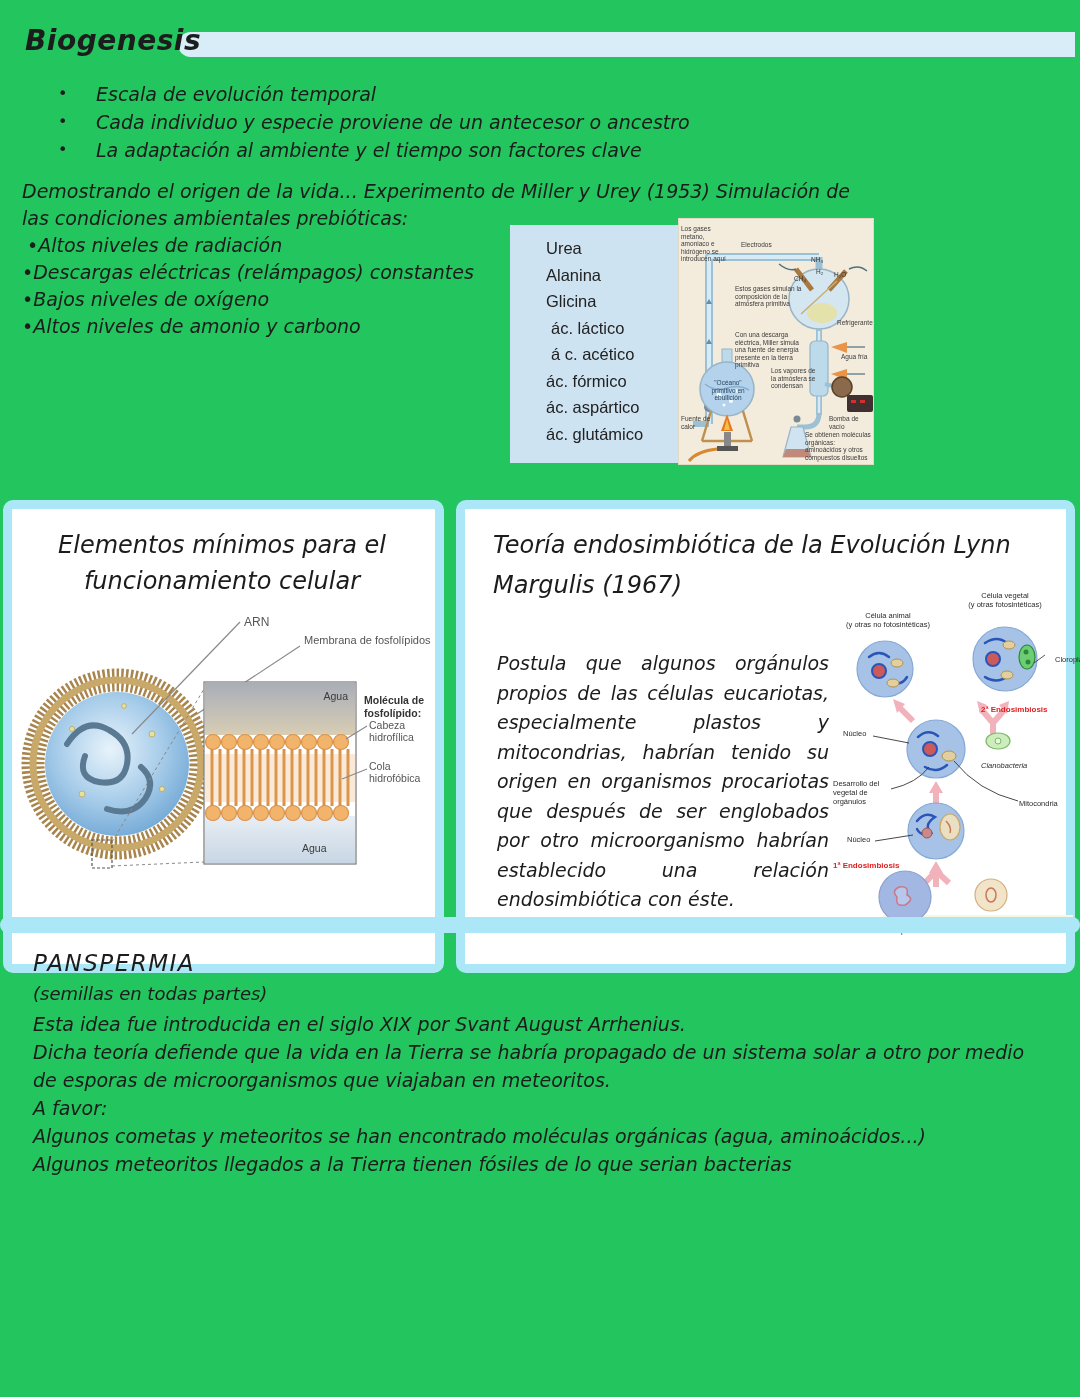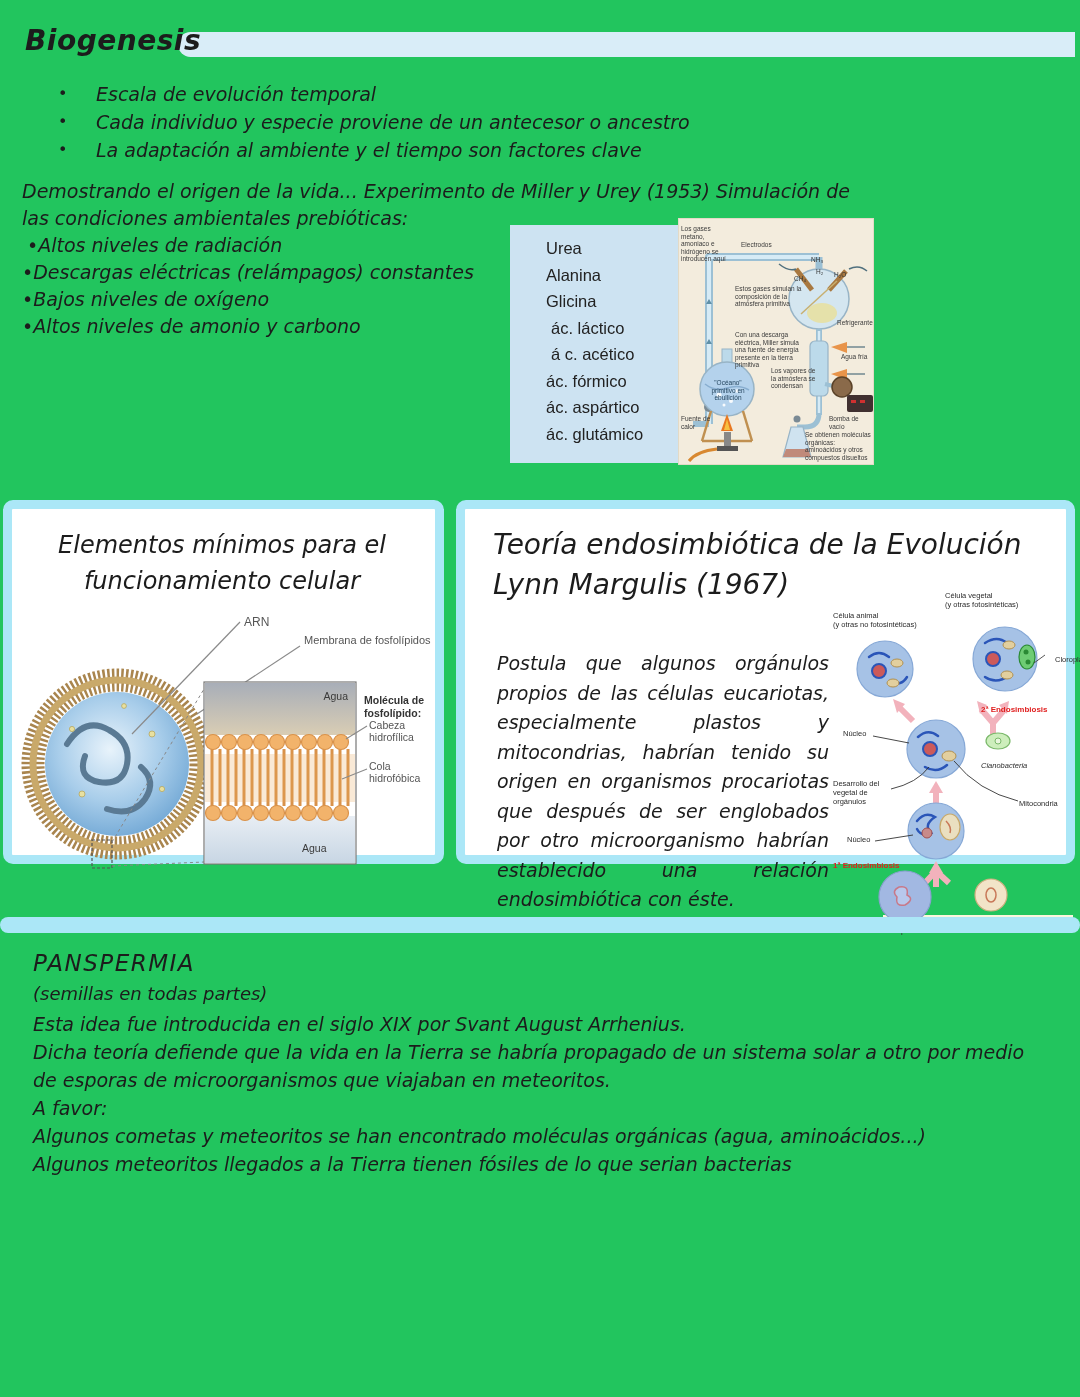--- a/index.html
+++ b/index.html
@@ -32,39 +32,39 @@
 
   
   .miller { position:absolute; left:678px; top:218px; width:196px; height:247px;
     background:#f3ecdd; border:1px solid #e3dac6; }
   .miller svg { position:absolute; left:0; top:0; }
   .mlabel { position:absolute; font-family:"Liberation Sans", sans-serif; font-size:6.5px;
     line-height:7.5px; color:#3a3a3a; }
   .mgas { position:absolute; font-family:"Liberation Sans", sans-serif; font-size:6.5px; color:#333; }
 
   
-  .card { position:absolute; top:500px; height:364px; background:#ffffff;
+  .card { position:absolute; top:500px; height:473px; background:#ffffff;
     border:9px solid #abe7f7; border-radius:10px; }
   .card-left  { left:3px;  width:441px; }
   .card-right { left:456px; width:619px; }
   .card-left-title { position:absolute; left:30px; top:18px; width:360px; text-align:center;
     font-size:24px; line-height:36px; font-weight:500; }
   .card-right-title { position:absolute; left:28px; top:16px; width:545px;
-    font-size:28px; line-height:40px; font-weight:500; }
+    font-size:24px; line-height:40px; font-weight:500; }
   .endo-par { position:absolute; left:32px; top:140px; width:332px; font-size:19px;
     line-height:29.5px; text-align:justify; }
 
   .cellsvg { position:absolute; left:0px; top:85px; }
   .cell-label { font-family:"Liberation Sans", sans-serif; }
 
   .endo-diagram { position:absolute; left:368px; top:80px; width:245px; height:340px; }
   .endo-diagram svg { position:absolute; left:0; top:0; }
   .elabel { position:absolute; font-family:"Liberation Sans", sans-serif; font-size:7.5px;
     line-height:9px; color:#2a2a2a; }
-  .elabel.center { }
+  .elabel.center { text-align:center; }
   .elabel.red { color:#e02020; font-weight:bold; font-size:8px; }
 
   
   .bottom-bar { position:absolute; left:0px; top:917px; width:1080px; height:16px;
     background:#abe7f7; border-radius:8px; }
 
   
   .pansp { position:absolute; left:33px; top:950px; width:1020px; }
   .pansp-title { font-size:23px; letter-spacing:1.5px; font-weight:500; margin-bottom:7px; }
   .pansp-sub { font-size:18px; margin-bottom:6px;font-style:italic; }

